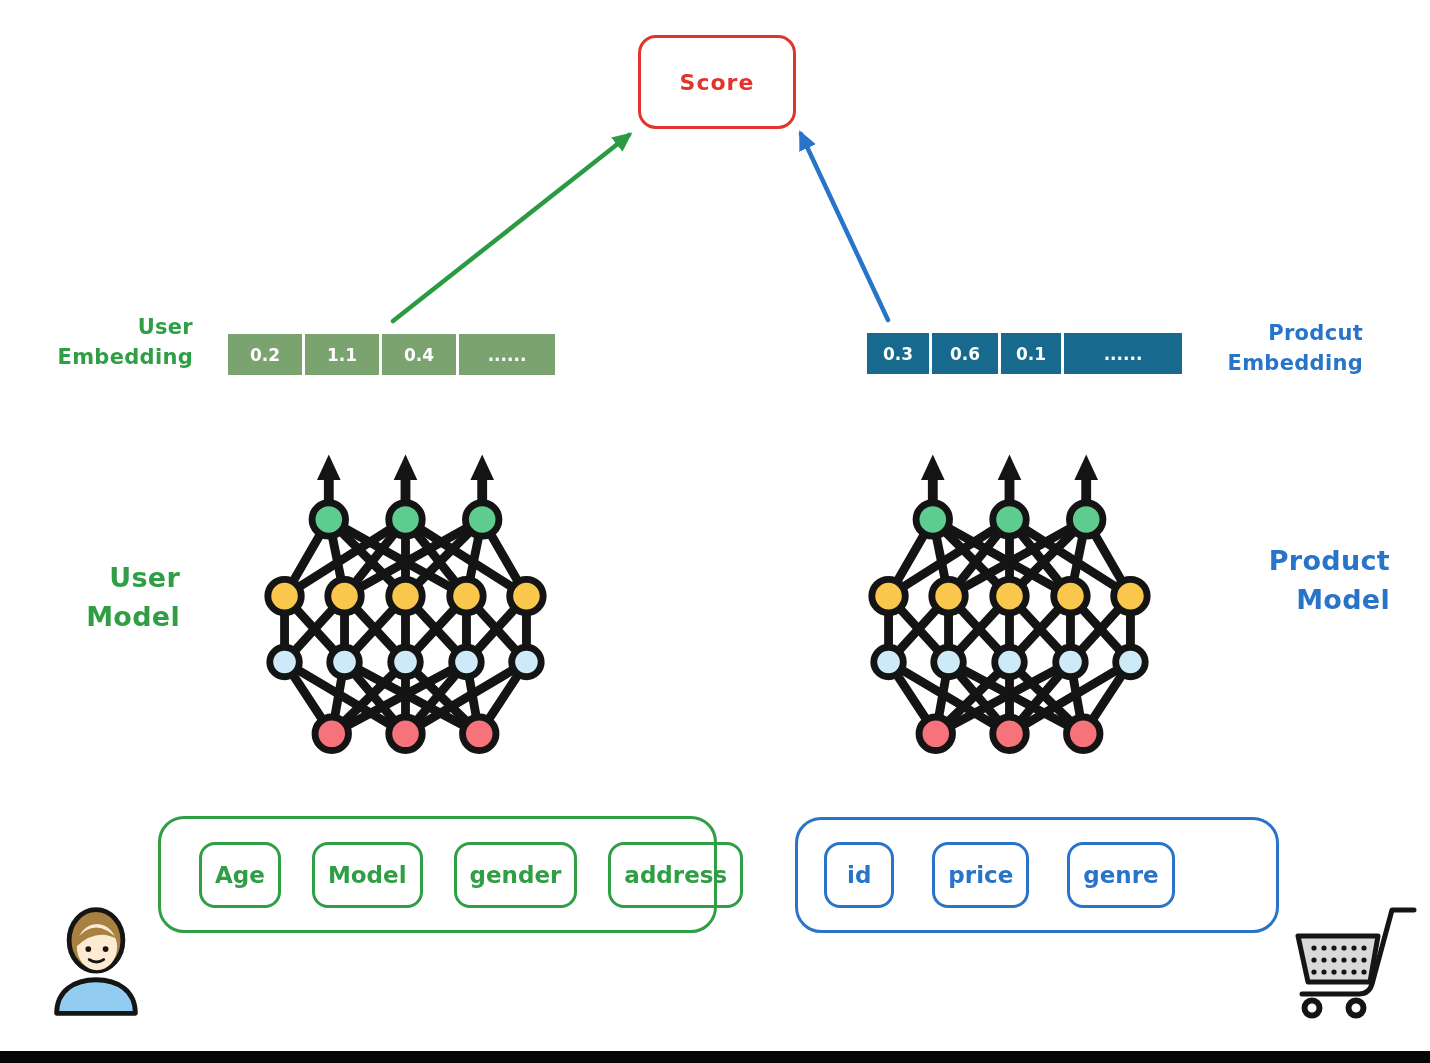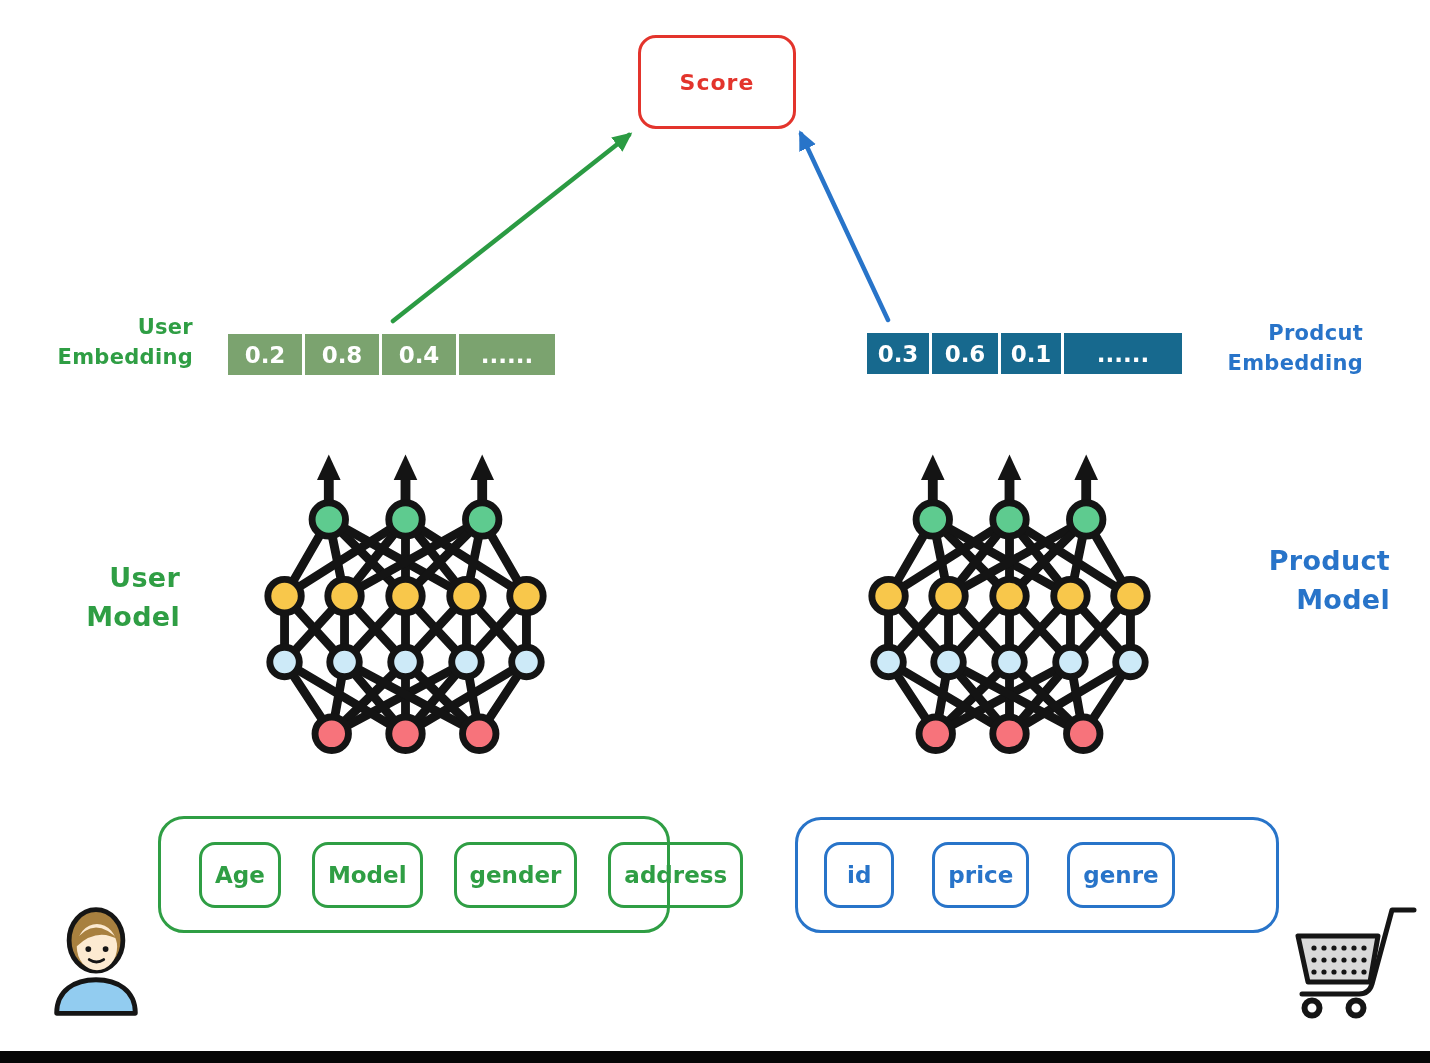--- a/index.html
+++ b/index.html
@@ -10,21 +10,21 @@
   .score-box{left:638px;top:35px;width:152px;height:88px;border:3.5px solid #e3342c;
              border-radius:18px;display:flex;align-items:center;justify-content:center;}
   .score-box span{color:#e3342c;font-size:22px;font-weight:600;letter-spacing:1px;}
   .hand{font-weight:600;letter-spacing:.3px;text-align:right;}
   .green-txt{color:#2f9e44;}
   .blue-txt{color:#2874c9;}
   .emb-label{font-size:21px;line-height:30px;}
   .model-label{font-size:27px;line-height:39px;}
   .vec{display:flex;gap:3px;}
   .vec-cell{display:flex;align-items:center;justify-content:center;height:41px;
-            color:#fff;font-weight:bold;font-size:23px;}
+            color:#fff;font-weight:bold;font-size:17px;}
   .vec-green{background:#7ba36f;}
   .vec-blue{background:#17698e;}
   .feat-group{display:flex;align-items:center;border-radius:26px;}
   .feat-box{border-radius:16px;font-size:23px;font-weight:600;padding:17px 13px;white-space:nowrap;}
   .grp-green{border:3px solid #2f9e44;}
   .box-green{border:3px solid #2f9e44;color:#2f9e44;}
   .grp-blue{border:3px solid #2874c9;}
   .box-blue{border:3px solid #2874c9;color:#2874c9;}
   .bottom-bar{left:0;top:1051px;width:1430px;height:12px;background:#060606;}
   .defs-hidden{position:absolute;width:0;height:0;overflow:hidden;}
@@ -127,21 +127,21 @@
     <span>Score</span>
   </div>
 
   <div class="abs hand green-txt emb-label" style="left:48px;top:312px;width:145px;">
     <div>User</div>
     <div>Embedding</div>
   </div>
 
   <div class="abs vec" style="left:228px;top:334px;">
     <div class="vec-cell vec-green" style="width:74px">0.2</div>
-    <div class="vec-cell vec-green" style="width:74px">0.8</div>
+    <div class="vec-cell vec-green" style="width:74px">1.1</div>
     <div class="vec-cell vec-green" style="width:74px">0.4</div>
     <div class="vec-cell vec-green" style="width:96px">......</div>
   </div>
 
   <div class="abs vec" style="left:839px;top:333px;margin-left:28px;">
     <div class="vec-cell vec-blue" style="width:62px">0.3</div>
     <div class="vec-cell vec-blue" style="width:66px">0.6</div>
     <div class="vec-cell vec-blue" style="width:60px">0.1</div>
     <div class="vec-cell vec-blue" style="width:118px">......</div>
   </div>
@@ -161,21 +161,21 @@
     <div>Model</div>
   </div>
 
   <svg class="abs" style="left:258px;top:450px;" width="295" height="306" viewBox="0 0 300 310">
       <use href="#nn"></use>
     </svg>
   <svg class="abs" style="left:862px;top:450px;" width="295" height="306" viewBox="0 0 300 310">
       <use href="#nn"></use>
     </svg>
 
-  <div class="abs feat-group grp-green" style="left:158px;top:816px;width:512px;height:117px;padding-left:38px;gap:31px;box-sizing:border-box;">
+  <div class="abs feat-group grp-green" style="left:158px;top:816px;width:559px;height:117px;padding-left:38px;gap:31px;box-sizing:border-box;">
     <div class="feat-box box-green">Age</div>
     <div class="feat-box box-green">Model</div>
     <div class="feat-box box-green">gender</div>
     <div class="feat-box box-green">address</div>
   </div>
 
   <div class="abs feat-group grp-blue" style="left:795px;top:817px;width:484px;height:116px;padding-left:26px;gap:38px;box-sizing:border-box;">
     <div class="feat-box box-blue" style="padding:17px 20px;">id</div>
     <div class="feat-box box-blue">price</div>
     <div class="feat-box box-blue">genre</div>

